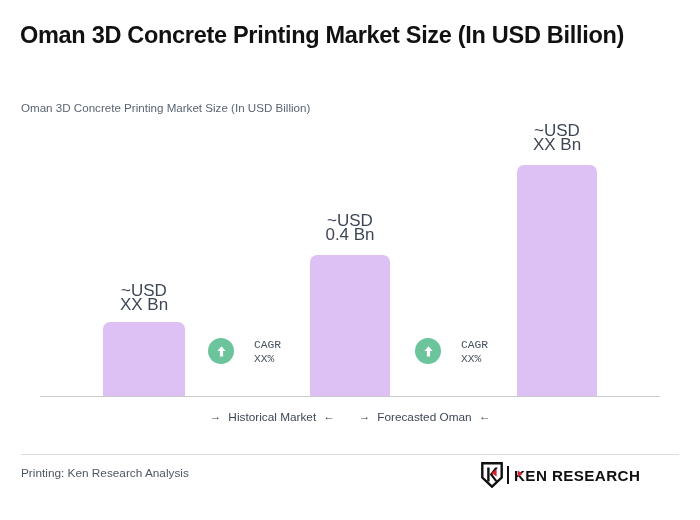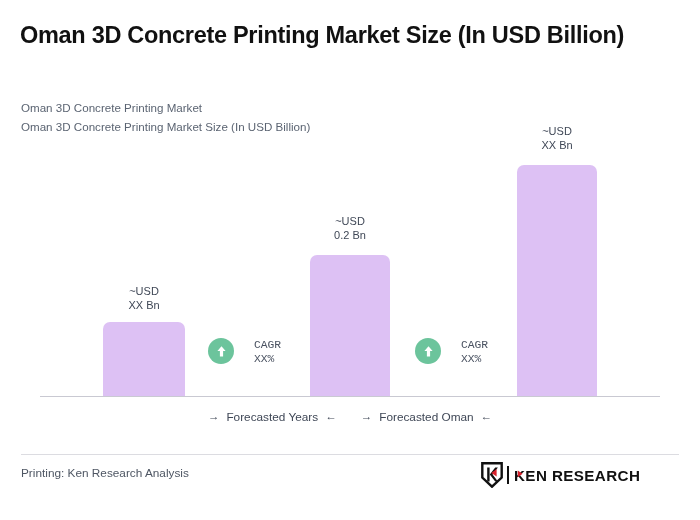--- a/index.html
+++ b/index.html
@@ -54,21 +54,21 @@
 
   .bar {
     position: absolute;
     background: #ddc1f4;
     border-radius: 7px 7px 0 0;
   }
 
   .bar-value-label {
     position: absolute;
     text-align: center;
-    font-size: 11px;
+    font-size: 17px;
     line-height: 14.2px;
     color: #3f4756;
     white-space: nowrap;
   }
 
   #axis-baseline {
     position: absolute;
     left: 40px;
     top: 396px;
     width: 620px;
@@ -154,21 +154,20 @@
   }
 </style>
 </head>
 <body>
 
 <div id="page">
 
   <div id="chart-title">Oman 3D Concrete Printing Market Size (In USD Billion)</div>
 
   <div id="chart-subtitle">
-    <div>Oman 3D Concrete Printing Market</div>
     <div>Oman 3D Concrete Printing Market Size (In USD Billion)</div>
   </div>
 
   <div id="plot-area">
 
     <div class="bar-value-label" style="left:103px; top:284px; width:82px;">
       <div>~USD</div>
       <div>XX Bn</div>
     </div>
     <div class="bar" style="left:103px; top:322px; width:82px; height:75px;"></div>
@@ -180,21 +179,21 @@
         </svg>
       </div>
       <div class="cagr-text">
         <div>CAGR</div>
         <div>XX%</div>
       </div>
     </div>
 
     <div class="bar-value-label" style="left:309px; top:214px; width:82px;">
       <div>~USD</div>
-      <div>0.2 Bn</div>
+      <div>0.4 Bn</div>
     </div>
     <div class="bar" style="left:310px; top:255px; width:80px; height:142px;"></div>
 
     <div class="cagr-badge" style="left:415px; top:338px;">
       <div class="cagr-circle">
         <svg width="11" height="13" viewBox="0 0 11 13" aria-hidden="true">
           <path d="M5.5 1.2 L9.6 5.9 L7.1 5.9 L7.1 11.4 L3.9 11.4 L3.9 5.9 L1.4 5.9 Z" fill="#ffffff"></path>
         </svg>
       </div>
       <div class="cagr-text">
@@ -208,21 +207,21 @@
       <div>XX Bn</div>
     </div>
     <div class="bar" style="left:517px; top:165px; width:80px; height:232px;"></div>
 
     <div id="axis-baseline"></div>
   </div>
 
   <div id="period-legend">
     <div class="period-item">
       <span class="period-arrow">→</span>
-      <span>Forecasted Years</span>
+      <span>Historical Market</span>
       <span class="period-arrow">←</span>
     </div>
     <div class="period-item">
       <span class="period-arrow">→</span>
       <span>Forecasted Oman</span>
       <span class="period-arrow">←</span>
     </div>
   </div>
 
   <div id="footer-divider"></div>

